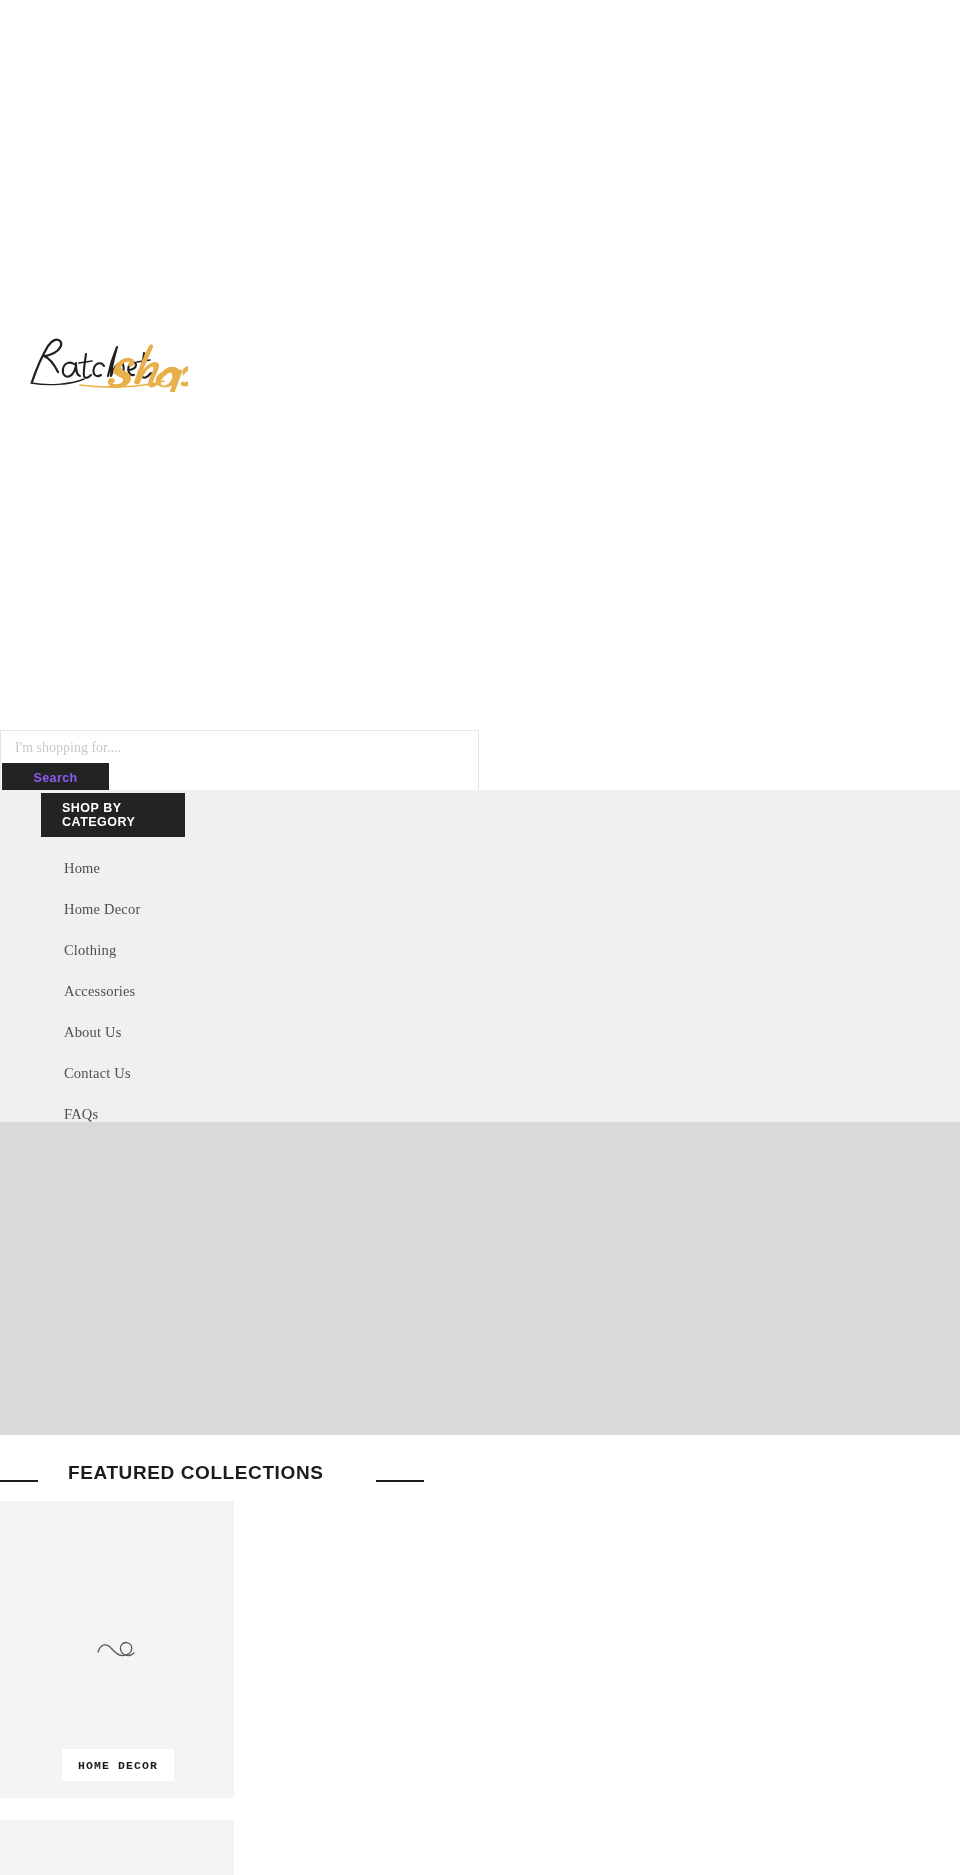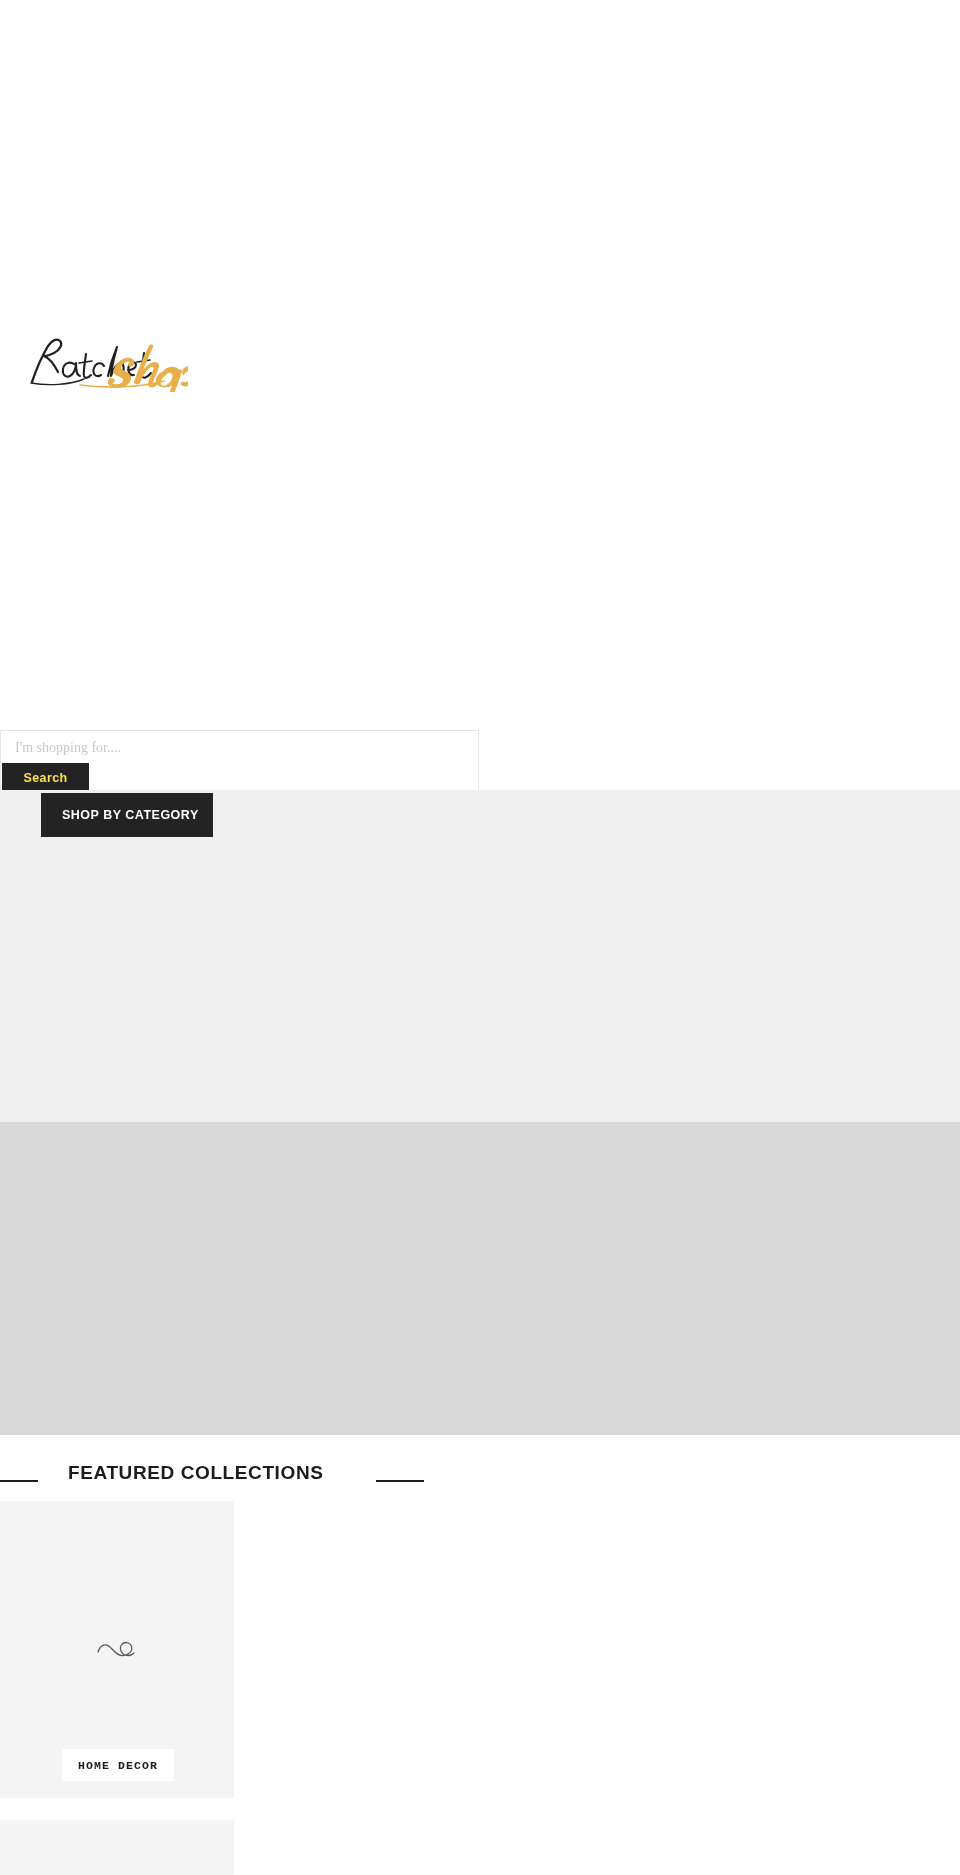--- a/index.html
+++ b/index.html
@@ -59,24 +59,24 @@
   }
   #search-input::placeholder {
     color: #c9c9c9;
     font-family: "Liberation Serif", serif;
     font-size: 14px;
   }
   #search-button {
     position: absolute;
     left: 2px;
     top: 33px;
-    width: 87px;
+    width: 107px;
     height: 29px;
     background: #232323;
-    color: #fde047;
+    color: #8b5cf6;
     border: 0;
     font-family: "Liberation Sans", sans-serif;
     font-size: 12.5px;
     font-weight: bold;
     letter-spacing: 0.4px;
     cursor: pointer;
     padding: 0;
   }
 
   
@@ -85,21 +85,21 @@
     left: 0;
     top: 790px;
     width: 960px;
     height: 332px;
     background: #f0f0f0;
   }
   #shop-by-category-button {
     position: absolute;
     left: 41px;
     top: 3px;
-    width: 172px;
+    width: 144px;
     height: 44px;
     background: #232323;
     color: #ffffff;
     border: 0;
     font-family: "Liberation Sans", sans-serif;
     font-size: 12.5px;
     font-weight: bold;
     letter-spacing: 0.5px;
     text-align: left;
     padding: 0 0 0 21px;
@@ -260,20 +260,43 @@
   <div id="search-area">
     <input id="search-input" type="text" placeholder="I'm shopping for...." value="" style="">
     <button id="search-button">Search</button>
   </div>
 
 </header>
 
 <nav id="main-nav">
   <button id="shop-by-category-button">SHOP BY CATEGORY</button>
 
+  <ul id="nav-list">
+    <li>
+      <a href="#">Home</a>
+    </li>
+    <li>
+      <a href="#">Home Decor</a>
+    </li>
+    <li>
+      <a href="#">Clothing</a>
+    </li>
+    <li>
+      <a href="#">Accessories</a>
+    </li>
+    <li>
+      <a href="#">About Us</a>
+    </li>
+    <li>
+      <a href="#">Contact Us</a>
+    </li>
+    <li>
+      <a href="#">FAQs</a>
+    </li>
+  </ul>
 </nav>
 
 <section id="hero-banner"></section>
 
 <section id="featured-section">
 
   <div id="featured-heading-row">
     <span id="heading-rule-left" class="heading-rule"></span>
     <h2 id="featured-heading">FEATURED COLLECTIONS</h2>
     <span id="heading-rule-right" class="heading-rule"></span>

